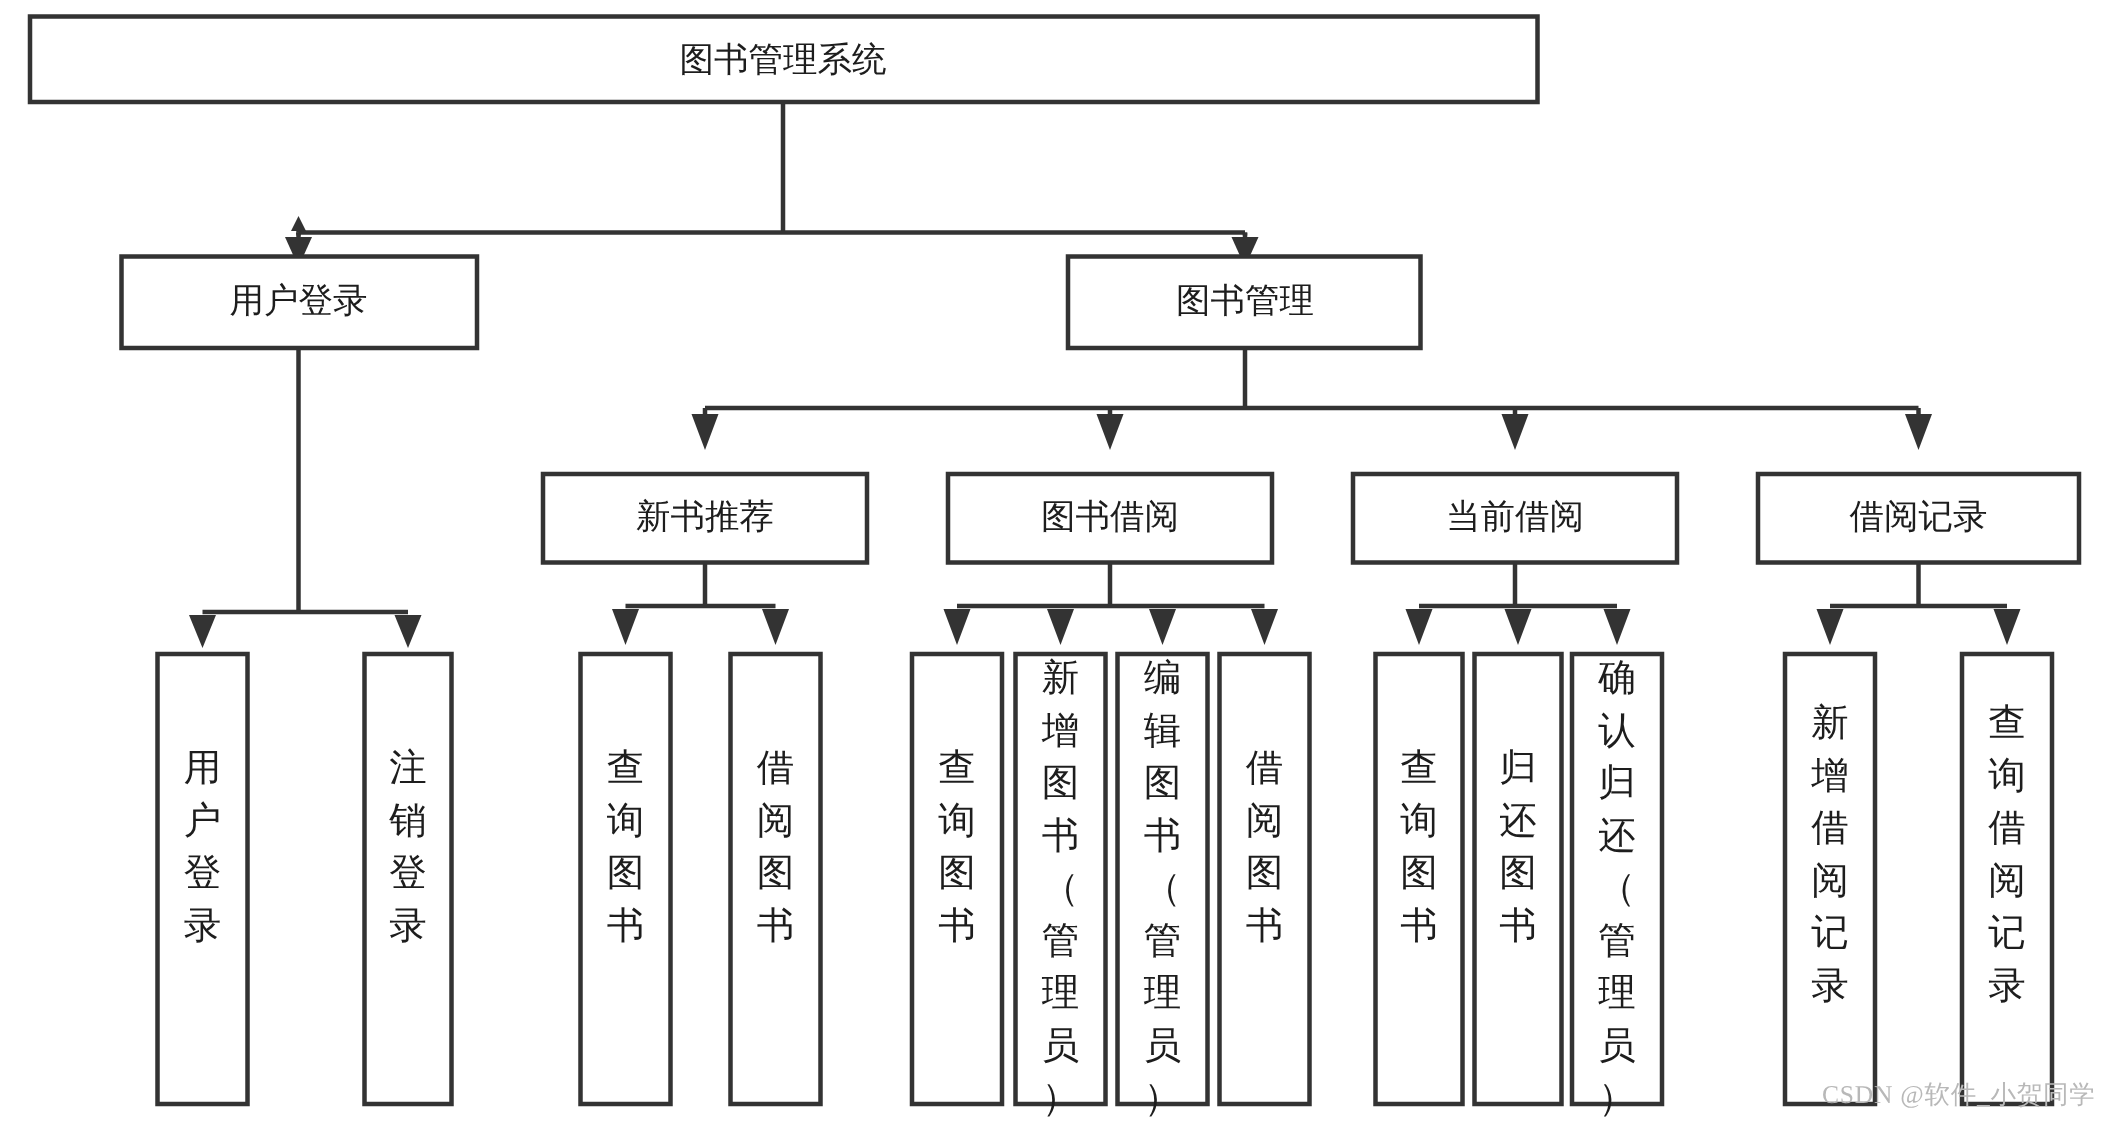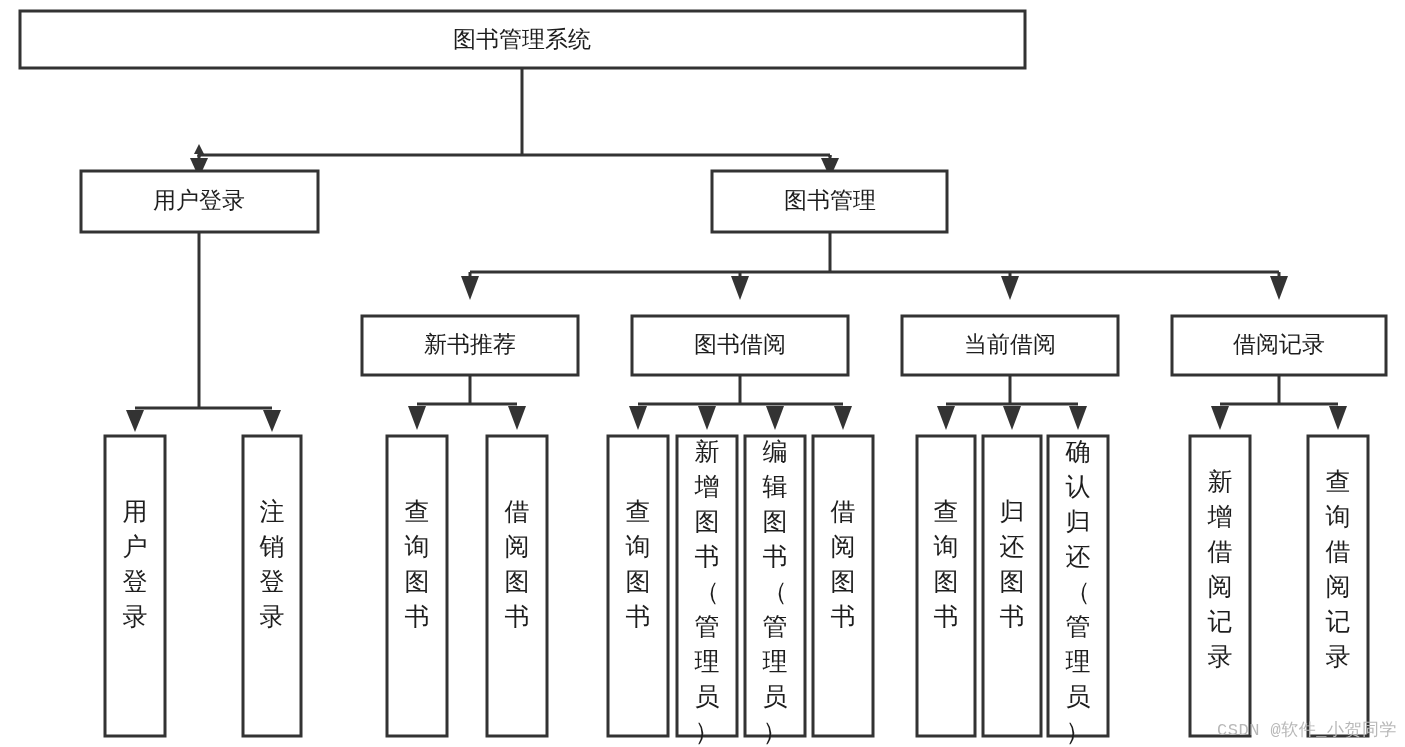--- a/index.html
+++ b/index.html
@@ -23,21 +23,21 @@
     fill:#1d1d1d;
     font-size:25px;
     text-anchor:middle;
   }
   .connector{stroke:#333333;stroke-width:3;fill:none;}
   .arrow-head{fill:#333333;}
   .watermark{
     position:absolute;
     right:8px;
     bottom:6px;
-    font-family:Liberation Mono, monospace;
+    font-family:Liberation Serif, serif;
     font-size:17px;
     color:#b8b8b8;
     letter-spacing:0.5px;
     white-space:nowrap;
     user-select:none;
   }
 </style>
 </head>
 <body>
 

